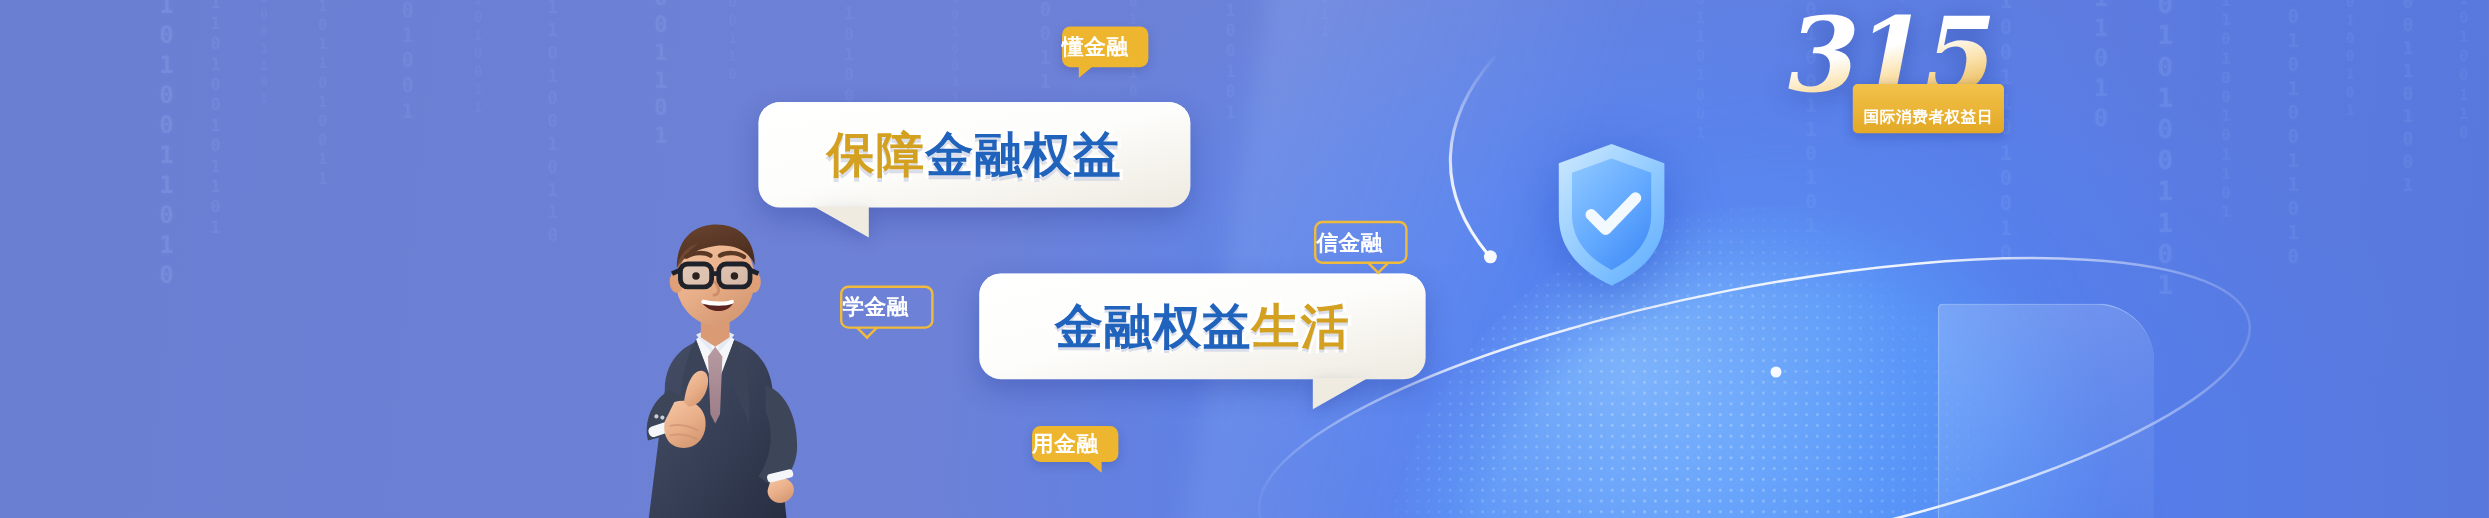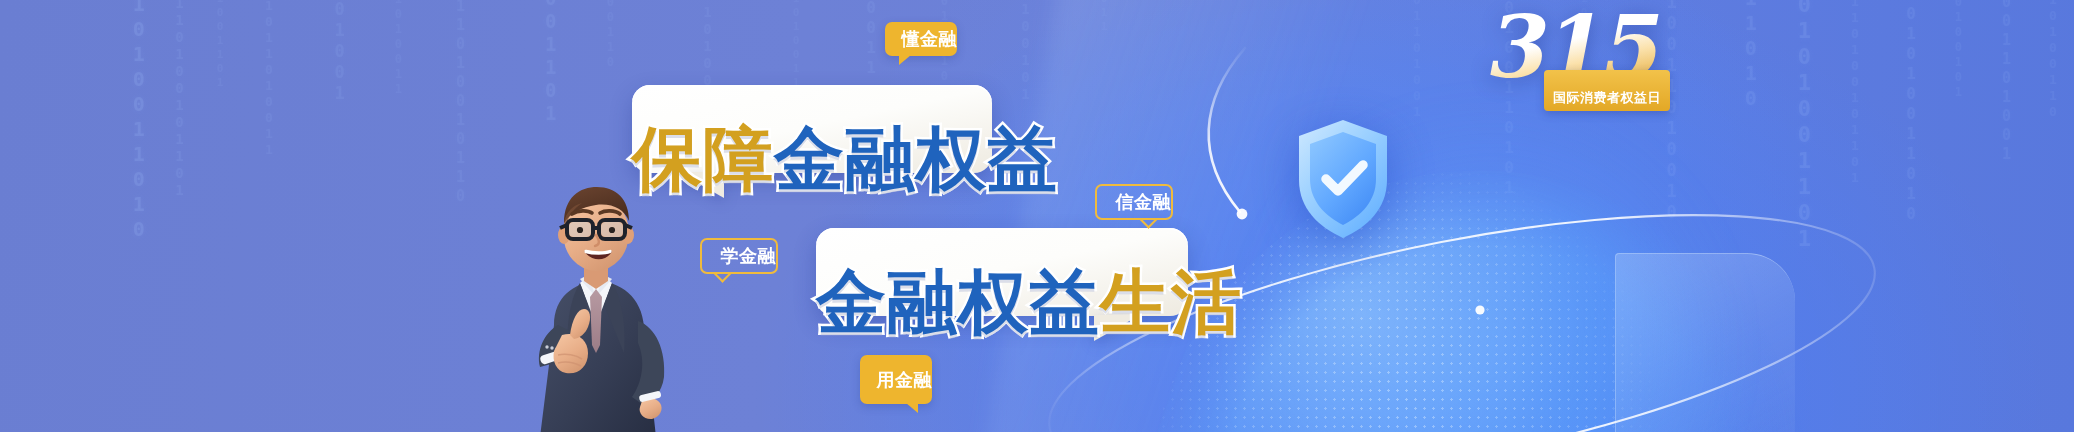--- a/index.html
+++ b/index.html
@@ -143,44 +143,43 @@
     border-color: #efebe1 transparent transparent transparent;
     filter: drop-shadow(0 5px 7px rgba(30,50,140,0.22));
   }
   .bubble-text {
     position: absolute;
     left: 0; right: 0; top: 50%;
     transform: translateY(-50%);
     text-align: center;
     font-family: "DejaVu Sans", "Liberation Sans", sans-serif;
     font-weight: 900;
-    font-size: 70px;
+    font-size: 40px;
     letter-spacing: 1px;
     white-space: nowrap;
-    margin-top: 31px;
   }
   .seg-gold {
     color: #d3a01f;
     -webkit-text-stroke: 5px #ffffff;
     paint-order: stroke fill;
     text-shadow: 0 3px 0 rgba(190,195,215,0.55);
   }
   .seg-blue {
     color: #1f63bd;
     -webkit-text-stroke: 5px #ffffff;
     paint-order: stroke fill;
     text-shadow: 0 3px 0 rgba(190,195,215,0.55);
   }
 
   
   .tag {
     position: absolute;
     display: flex;
     align-items: center;
-    justify-content: flex-end;
+    justify-content: flex-start;
     font-family: "DejaVu Sans", "Liberation Sans", sans-serif;
     font-weight: 700;
     font-size: 18px;
     letter-spacing: 0.5px;
     border-radius: 7px;
     white-space: nowrap;
   }
   .tag-filled {
     background: #eeb52e;
     color: #ffffff;
@@ -207,21 +206,21 @@
 
   .tag-dong  { left: 885px; top: 22px;  width: 72px; height: 34px; }
   .tag-dong .nub { left: 14px; bottom: -9px; border-width: 10px 12px 0 0; border-color: #eeb52e transparent transparent transparent; }
 
   .tag-xue   { left: 700px; top: 238px; width: 78px; height: 36px; }
   .tag-xue .nub { left: 14px; bottom: -8px; }
 
   .tag-xin   { left: 1095px; top: 184px; width: 78px; height: 36px; }
   .tag-xin .nub { right: 16px; bottom: -8px; }
 
-  .tag-yong  { left: 860px; top: 355px; width: 72px; height: 49px; }
+  .tag-yong  { left: 860px; top: 355px; width: 72px; height: 30px; }
   .tag-yong .nub { right: 14px; bottom: -9px; border-width: 10px 0 0 12px; border-color: #eeb52e transparent transparent transparent; }
 
   
   .logo315 { position: absolute; left: 1490px; top: 2px; width: 190px; height: 100px; text-decoration: underline; }
   .logo-num {
     position: absolute;
     left: 0; top: -6px;
     font-family: "DejaVu Serif", "Liberation Serif", serif;
     font-weight: 700;
     font-style: italic;

